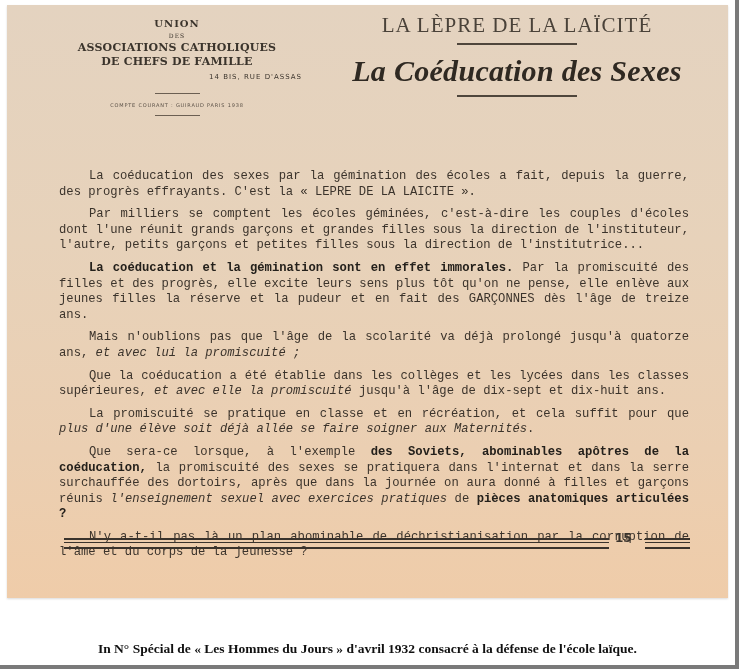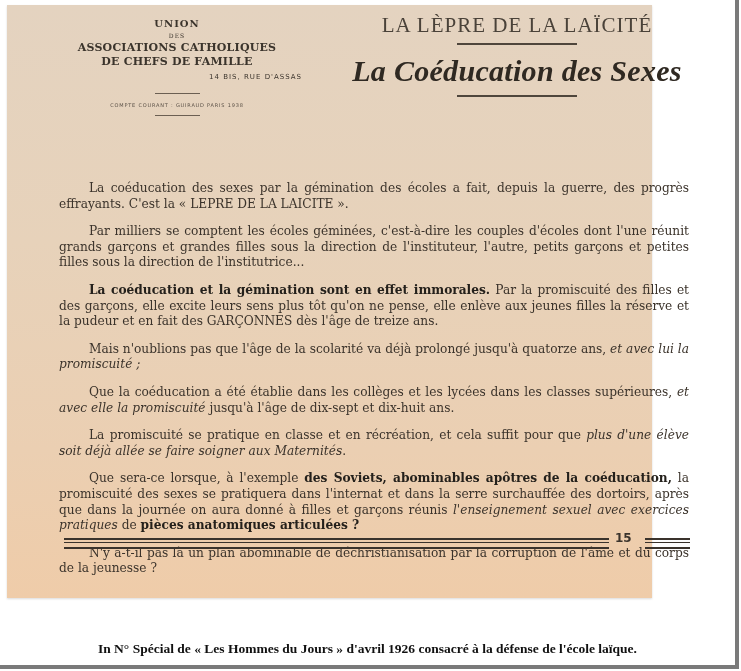--- a/index.html
+++ b/index.html
@@ -6,21 +6,21 @@
   body {
     width: 741px; height: 671px; background: #ffffff; position: relative; overflow: hidden;
     font-family: "DejaVu Serif", serif;
   }
   .frame {
     position: absolute; left: 0; top: 0; width: 735px; height: 665px;
     border-right: 4px solid #7a7a7a; border-bottom: 4px solid #7a7a7a;
     background: #ffffff;
   }
   .paper {
-    position: absolute; left: 7px; top: 5px; width: 645px; height: 593px;
+    position: absolute; left: 7px; top: 5px; width: 721px; height: 593px;
     background: linear-gradient(180deg, #e4d3c0 0%, #e7d2ba 40%, #ebcfb2 75%, #efcca9 100%);
     box-shadow: 0 1px 2px rgba(0,0,0,0.15);
   }
   .letterhead {
     position: absolute; left: 45px; top: 13px; width: 250px; text-align: center;
     color: #3b342c; font-family: "DejaVu Serif", serif;
   }
   .lh-union { font-size: 10px; font-weight: bold; letter-spacing: 1px; }
   .lh-des { font-size: 6px; letter-spacing: 1px; margin: 3px 0 2px; }
   .lh-assoc { font-size: 11px; font-weight: bold; letter-spacing: 0.2px; line-height: 14px; }
@@ -36,21 +36,21 @@
     font-family: "Liberation Serif", serif; font-style: italic; font-weight: bold;
     font-size: 30px; line-height: 36px; color: #2f2922; letter-spacing: 0.3px;
   }
   .head-rule { width: 120px; height: 2px; background: #4f463c; margin: 6px auto 0; }
 
   .body {
     position: absolute; left: 52px; top: 164px; width: 630px;
     font-family: "DejaVu Serif", serif; font-size: 12.2px; line-height: 15.6px; color: #3b332b;
     text-align: justify;
   }
-  .body p { margin: 12px 0 7px; text-indent: 30px; }
+  .body p { margin: 0 0 7px; text-indent: 30px; font-family: Liberation Mono, monospace; }
   .body b { color: #24201b; }
   .body i { color: #3b332b; }
 
   .foot-rule {
     position: absolute; left: 57px; top: 533px; width: 545px; height: 7px;
     border-top: 2px solid #3a332c; border-bottom: 2px solid #3a332c;
   }
   .foot-rule::after { content: ""; position: absolute; left: 0; right: 0; top: 1.5px; height: 1px; background: #3a332c; }
   .page-num {
     position: absolute; left: 608px; top: 526px; font-family: "DejaVu Sans", sans-serif;
@@ -86,27 +86,27 @@
     <div class="titlebox">
       <div class="kicker">LA LÈPRE DE LA LAÏCITÉ</div>
       <div class="kicker-rule"></div>
       <div class="headline">La Coéducation des Sexes</div>
       <div class="head-rule"></div>
     </div>
 
     <div class="body" id="article-body">
         <p><span>La coéducation des sexes par la gémination des écoles a fait, depuis la guerre, des progrès effrayants. C'est la « LEPRE DE LA LAICITE ».</span></p>
         <p><span>Par milliers se comptent les écoles géminées, c'est-à-dire les couples d'écoles dont l'une réunit grands garçons et grandes filles sous la direction de l'instituteur, l'autre, petits garçons et petites filles sous la direction de l'institutrice...</span></p>
-        <p><b>La coéducation et la gémination sont en effet immorales.</b><span> Par la promiscuité des filles et des garçons, elle excite leurs sens plus tôt qu'on ne pense, elle enlève aux jeunes filles la réserve et la pudeur et en fait des GARÇONNES dès l'âge de treize ans.</span></p>
+        <p><b>La coéducation et la gémination sont en effet immorales.</b><span> Par la promiscuité des filles et des progrès, elle excite leurs sens plus tôt qu'on ne pense, elle enlève aux jeunes filles la réserve et la pudeur et en fait des GARÇONNES dès l'âge de treize ans.</span></p>
         <p><span>Mais n'oublions pas que l'âge de la scolarité va déjà prolongé jusqu'à quatorze ans, </span><i>et avec lui la promiscuité ;</i></p>
         <p><span>Que la coéducation a été établie dans les collèges et les lycées dans les classes supérieures, </span><i>et avec elle la promiscuité</i><span> jusqu'à l'âge de dix-sept et dix-huit ans.</span></p>
         <p><span>La promiscuité se pratique en classe et en récréation, et cela suffit pour que </span><i>plus d'une élève soit déjà allée se faire soigner aux Maternités</i><span>.</span></p>
         <p><span>Que sera-ce lorsque, à l'exemple </span><b>des Soviets, abominables apôtres de la coéducation,</b><span> la promiscuité des sexes se pratiquera dans l'internat et dans la serre surchauffée des dortoirs, après que dans la journée on aura donné à filles et garçons réunis </span><i>l'enseignement sexuel avec exercices pratiques</i><span> de </span><b>pièces anatomiques articulées ?</b></p>
         <p><span>N'y a-t-il pas là un plan abominable de déchristianisation par la corruption de l'âme et du corps de la jeunesse ?</span></p>
       </div>
 
     <div class="foot-rule"></div>
     <div class="page-num">15</div>
     <div class="foot-rule2"></div>
   </div>
 
-  <div class="caption">In  N° Spécial de « Les Hommes du Jours » d'avril 1926 consacré à la défense de l'école laïque.</div>
+  <div class="caption">In  N° Spécial de « Les Hommes du Jours » d'avril 1932 consacré à la défense de l'école laïque.</div>
 </div>
 
 </body></html>

